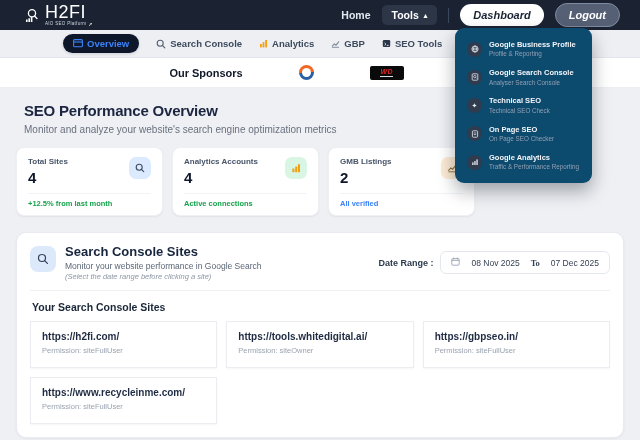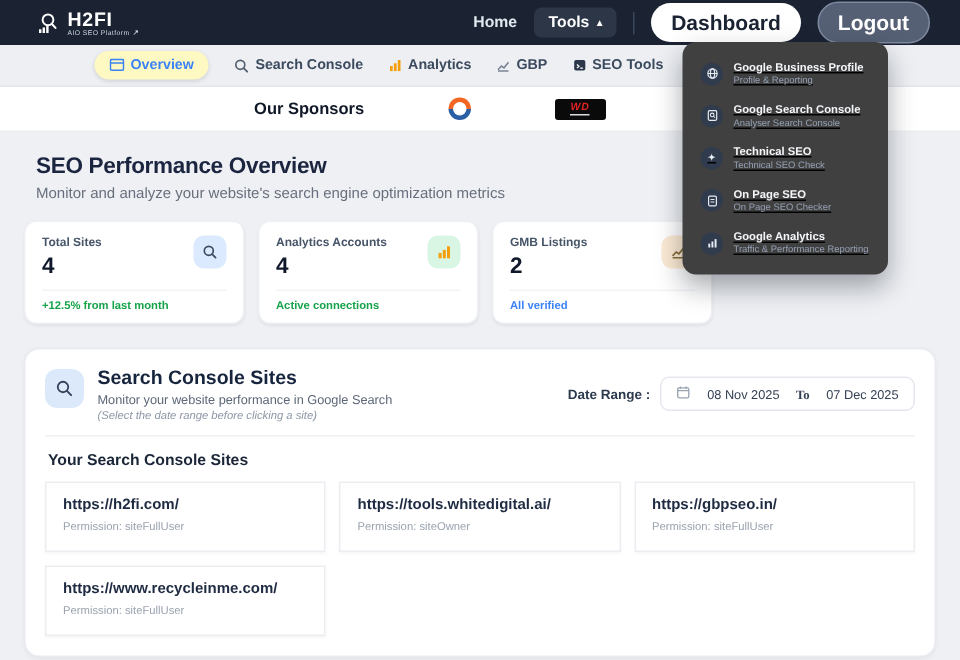--- a/index.html
+++ b/index.html
@@ -4,47 +4,47 @@
 <style>
   * { margin:0; padding:0; box-sizing:border-box; }
   html,body { width:640px; height:440px; overflow:hidden; }
   body { font-family:"Liberation Sans", sans-serif; background:#eef0f4; position:relative; }
 
   
   .topbar { height:30px; background:#1b2333; display:flex; align-items:center; justify-content:space-between; padding:0 20px 0 24px; position:relative; z-index:10; }
   .logo { display:flex; align-items:center; gap:4px; color:#fff; }
   .logo svg { display:block; }
   .logo-txt { display:flex; flex-direction:column; line-height:1; }
-  .logo-title { font-size:13px; font-weight:bold; letter-spacing:.5px; }
+  .logo-title { font-size:18px; font-weight:normal; letter-spacing:.5px; }
   .logo-sub { font-size:4.5px; color:#cdd5e1; letter-spacing:.3px; margin-top:1px; display:flex; gap:2px; align-items:center; }
   .logo-sub .arrow { color:#fff; font-size:5px; }
   .top-actions { display:flex; align-items:center; gap:11px; }
   .top-link { color:#e2e8f0; font-size:10.5px; font-weight:600; cursor:pointer; }
   .tools-btn { background:#2c3647; color:#fff; font-size:10.5px; font-weight:600; border:none; border-radius:5px; padding:4px 10px; display:flex; align-items:center; gap:5px; cursor:pointer; }
   .tools-btn .caret { font-size:7px; line-height:1; }
   .vdiv { width:1px; height:15px; background:#3b475c; }
-  .pill-btn { font-size:14px; font-weight:bold; border-radius:14px; padding:5px 13px; cursor:pointer; border:none; }
+  .pill-btn { font-size:11px; font-weight:bold; border-radius:14px; padding:5px 13px; cursor:pointer; border:none;font-style:italic; }
   .dash-btn { background:#ffffff; color:#1b2333; }
   .logout-btn { background:#566075; color:#fff; border:1px solid #7e8aa0; }
 
   
-  .tools-menu { position:absolute; top:28px; left:455px; width:137px; background:#404040; border-radius:9px; padding:7px 6px; z-index:50; box-shadow:0 8px 18px rgba(10,15,25,.35);text-decoration:underline; }
+  .tools-menu { position:absolute; top:28px; left:455px; width:137px; background:#0c4a6e; border-radius:9px; padding:7px 6px; z-index:50; box-shadow:0 8px 18px rgba(10,15,25,.35); }
   .menu-item { display:flex; align-items:center; gap:7px; padding:5px 6px; border-radius:6px; cursor:pointer; }
   .menu-ic { width:15px; height:15px; min-width:15px; border-radius:50%; background:#303b4e; display:flex; align-items:center; justify-content:center; }
   .menu-ic svg { display:block; }
   .menu-ic .uni { color:#e7ebf2; font-size:7px; line-height:1; }
   .mi-text { display:flex; flex-direction:column; line-height:1.25; }
   .mi-title { color:#f4f6f9; font-size:7.5px; font-weight:bold; }
   .mi-sub { color:#94a0b3; font-size:6.3px; margin-top:1px; }
 
   
   .subnav { height:28px; background:#edeff3; border-bottom:1px solid #e3e6ec; display:flex; align-items:center; justify-content:center; }
   .subnav-inner { display:flex; align-items:center; gap:17px; transform:translateX(-32px); }
   .nav-item { display:flex; align-items:center; gap:4px; font-size:9.5px; font-weight:600; color:#3c4a5e; cursor:pointer; white-space:nowrap; }
-  .nav-item.active { background:#fef9c3; color:#3b82f6; padding:4px 10px; border-radius:20px; box-shadow:0 1px 3px rgba(16,24,40,.15); }
+  .nav-item.active { background:#0f172a; color:#3b82f6; padding:4px 10px; border-radius:20px; box-shadow:0 1px 3px rgba(16,24,40,.15); }
   .nav-item svg { display:block; }
   .meta-inf { color:#3b82f6; font-size:11px; font-weight:bold; line-height:1; }
 
   
   .sponsors { height:30px; background:#fff; border-bottom:1px solid #eceef2; display:flex; align-items:center; justify-content:center; gap:56px; }
   .sponsors-title { font-size:11px; font-weight:bold; color:#101828;text-align:center; }
   .sp-logo { display:flex; align-items:center; cursor:pointer; }
   .rim-ring { width:15px; height:15px; border-radius:50%; background:conic-gradient(from 90deg,#2b5fa5 0 50%,#f26522 50% 100%); display:flex; align-items:center; justify-content:center; }
   .rim-ring .inner { width:9px; height:9px; border-radius:50%; background:#fff; }
   .wd-box { width:34px; height:14px; background:#0a0a0a; border-radius:2px; display:flex; align-items:center; justify-content:center; }

